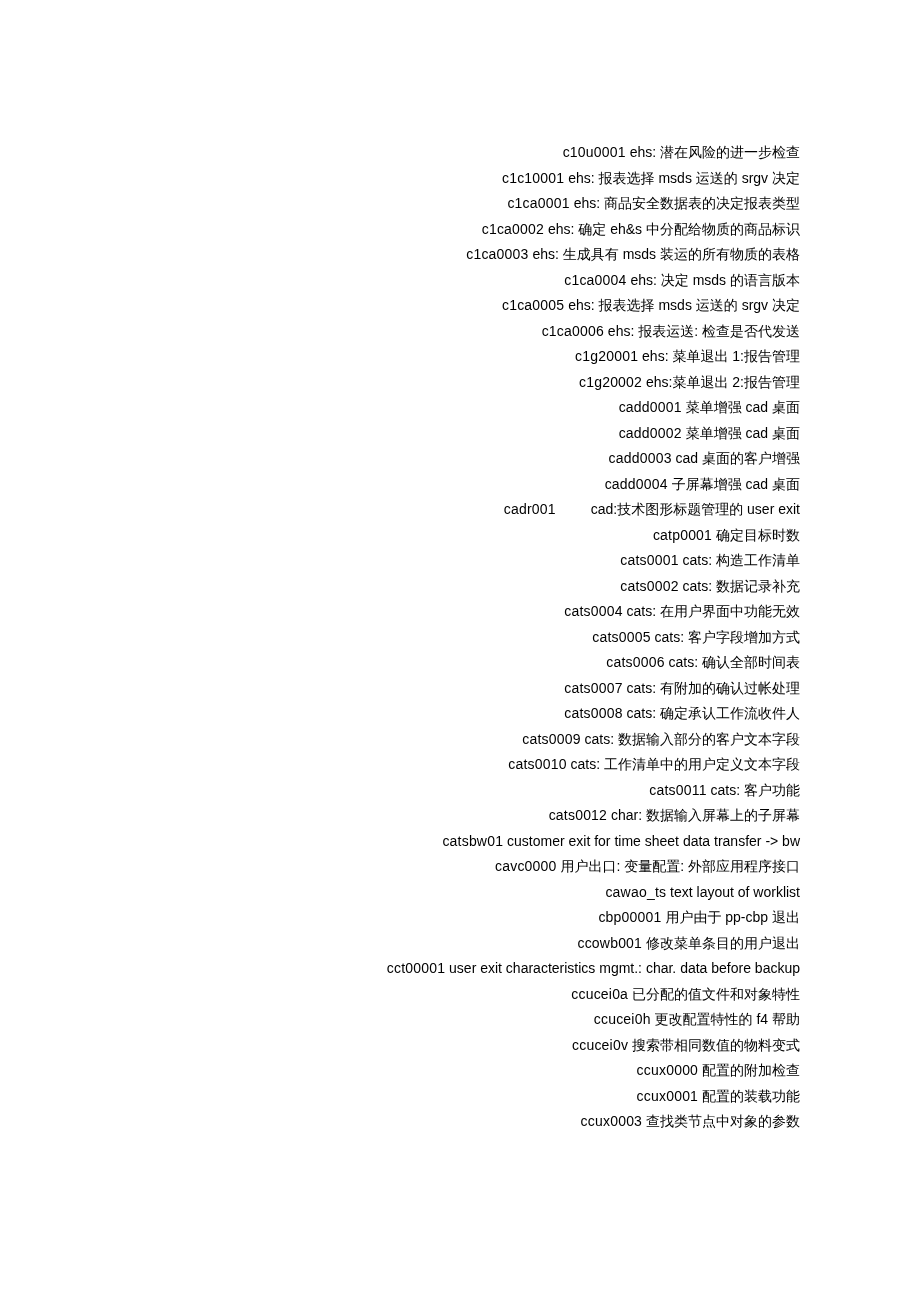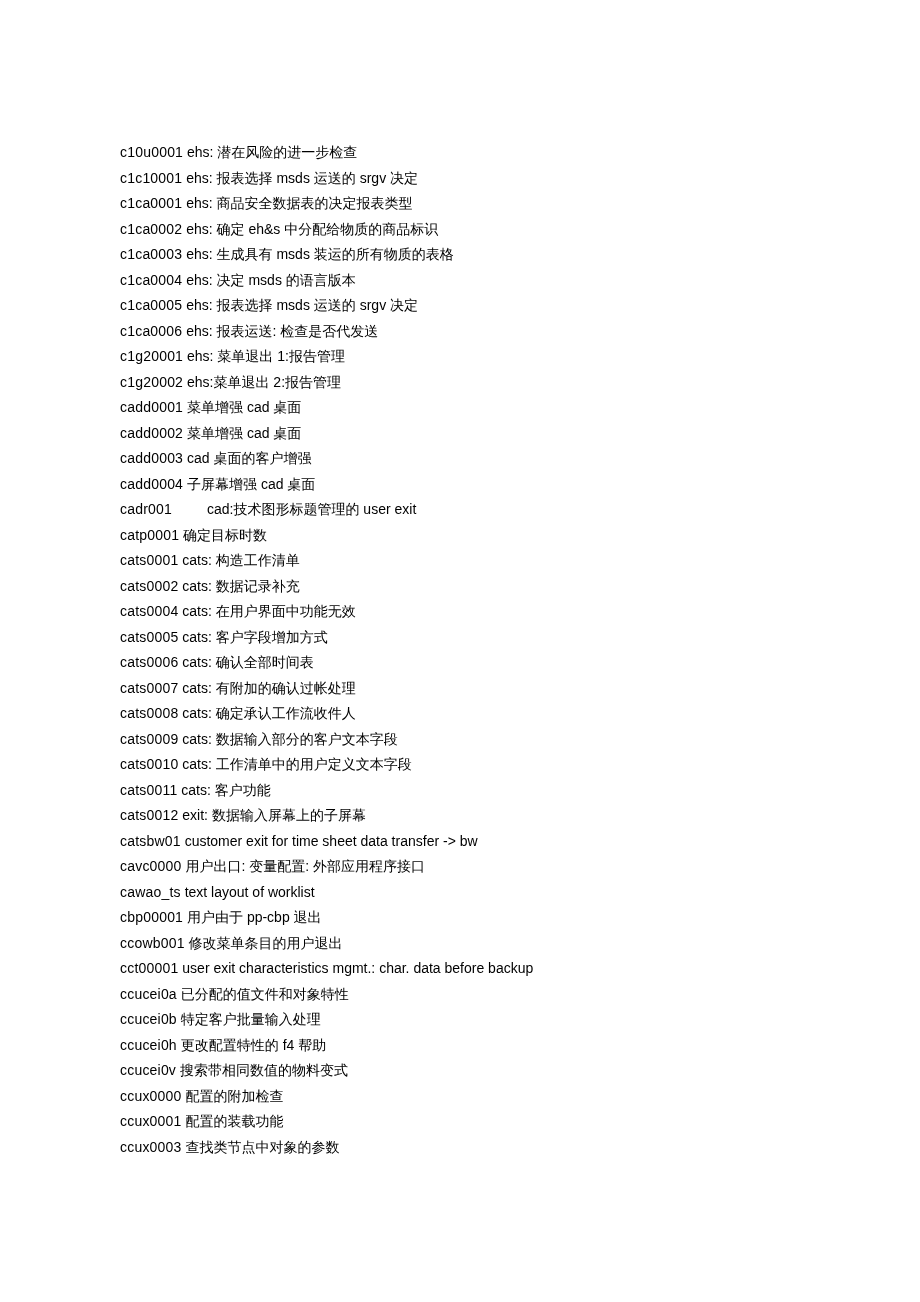--- a/index.html
+++ b/index.html
@@ -10,20 +10,21 @@
     font-size: 14px;
     color: #000000;
     width: 920px;
   }
   .page {
     padding: 140px 120px 60px 120px;
     line-height: 25.5px;
   }
   .line {
     white-space: pre;
+    text-align: right;
   }
   .code {
     font-family: "Arial", sans-serif;
     letter-spacing: 0.2px;
   }
 </style>
 </head>
 <body>
 
 <div class="page" id="container">
@@ -46,27 +47,26 @@
     <div class="line"><span class="code">cats0001</span><span> cats: 构造工作清单</span></div>
     <div class="line"><span class="code">cats0002</span><span> cats: 数据记录补充</span></div>
     <div class="line"><span class="code">cats0004</span><span> cats: 在用户界面中功能无效</span></div>
     <div class="line"><span class="code">cats0005</span><span> cats: 客户字段增加方式</span></div>
     <div class="line"><span class="code">cats0006</span><span> cats: 确认全部时间表</span></div>
     <div class="line"><span class="code">cats0007</span><span> cats: 有附加的确认过帐处理</span></div>
     <div class="line"><span class="code">cats0008</span><span> cats: 确定承认工作流收件人</span></div>
     <div class="line"><span class="code">cats0009</span><span> cats: 数据输入部分的客户文本字段</span></div>
     <div class="line"><span class="code">cats0010</span><span> cats: 工作清单中的用户定义文本字段</span></div>
     <div class="line"><span class="code">cats0011</span><span> cats: 客户功能</span></div>
-    <div class="line"><span class="code">cats0012</span><span> exit: 数据输入屏幕上的子屏幕</span></div>
+    <div class="line"><span class="code">cats0012</span><span> char: 数据输入屏幕上的子屏幕</span></div>
     <div class="line"><span class="code">catsbw01</span><span> customer exit for time sheet data transfer -&gt; bw</span></div>
     <div class="line"><span class="code">cavc0000</span><span> 用户出口: 变量配置: 外部应用程序接口</span></div>
     <div class="line"><span class="code">cawao_ts</span><span> text layout of worklist</span></div>
     <div class="line"><span class="code">cbp00001</span><span> 用户由于 pp-cbp 退出</span></div>
     <div class="line"><span class="code">ccowb001</span><span> 修改菜单条目的用户退出</span></div>
     <div class="line"><span class="code">cct00001</span><span> user exit characteristics mgmt.: char. data before backup</span></div>
     <div class="line"><span class="code">ccucei0a</span><span> 已分配的值文件和对象特性</span></div>
-    <div class="line"><span class="code">ccucei0b</span><span> 特定客户批量输入处理</span></div>
     <div class="line"><span class="code">ccucei0h</span><span> 更改配置特性的 f4 帮助</span></div>
     <div class="line"><span class="code">ccucei0v</span><span> 搜索带相同数值的物料变式</span></div>
     <div class="line"><span class="code">ccux0000</span><span> 配置的附加检查</span></div>
     <div class="line"><span class="code">ccux0001</span><span> 配置的装载功能</span></div>
     <div class="line"><span class="code">ccux0003</span><span> 查找类节点中对象的参数</span></div>
   </div>
 
 </body></html>

